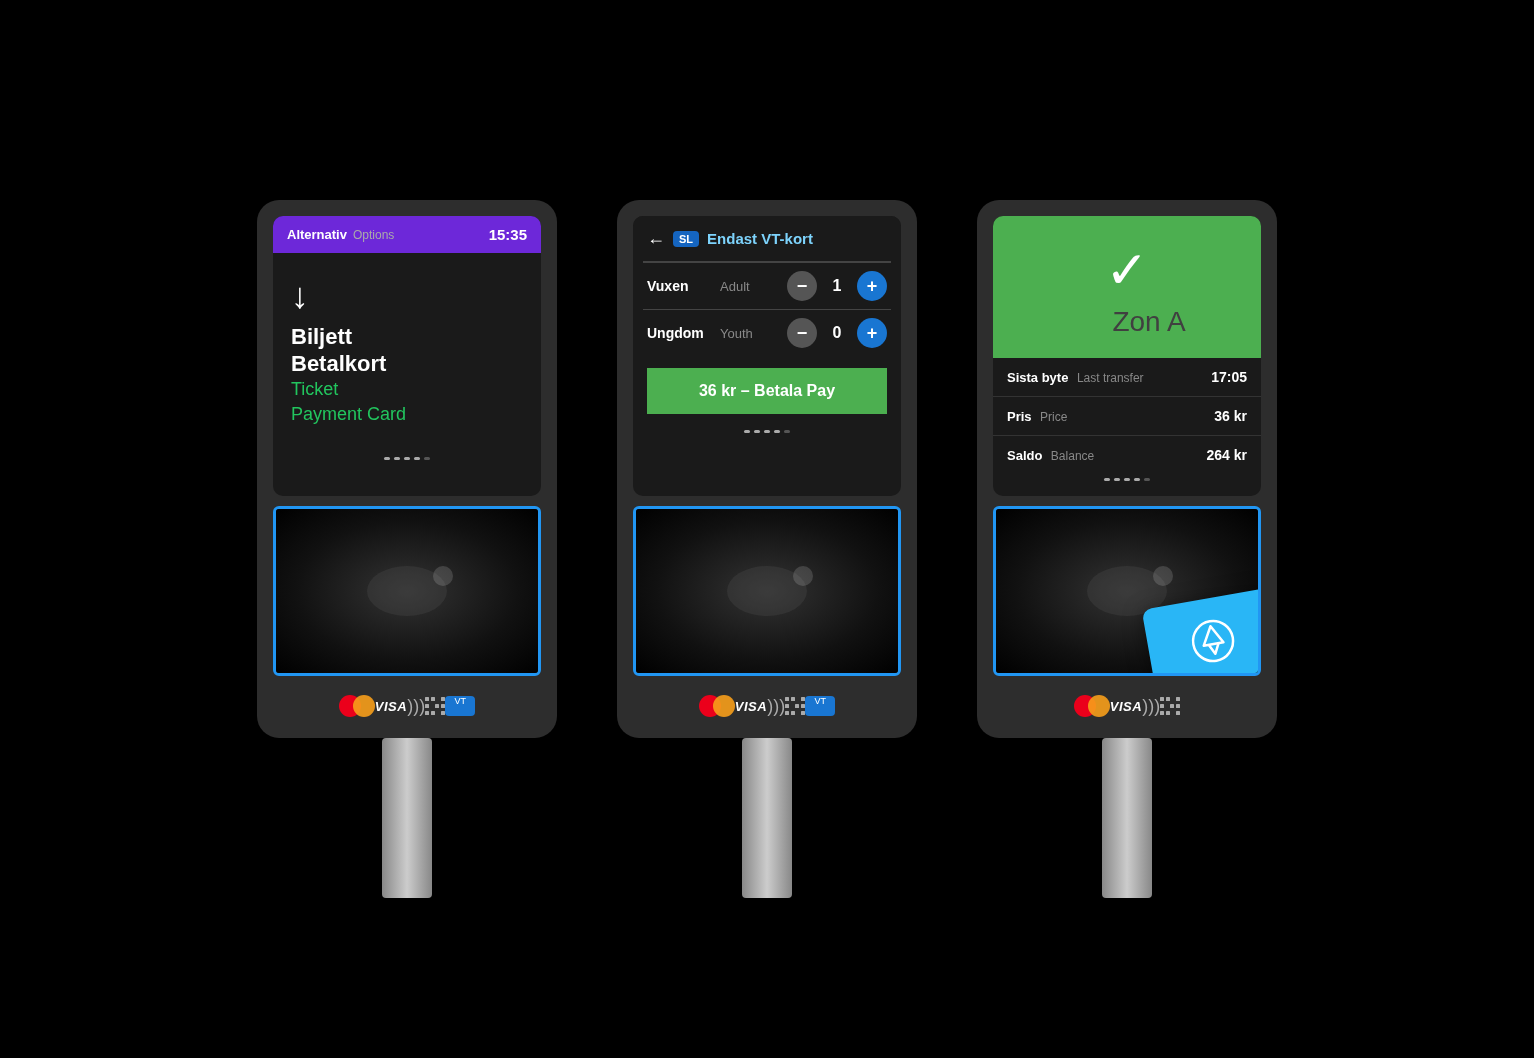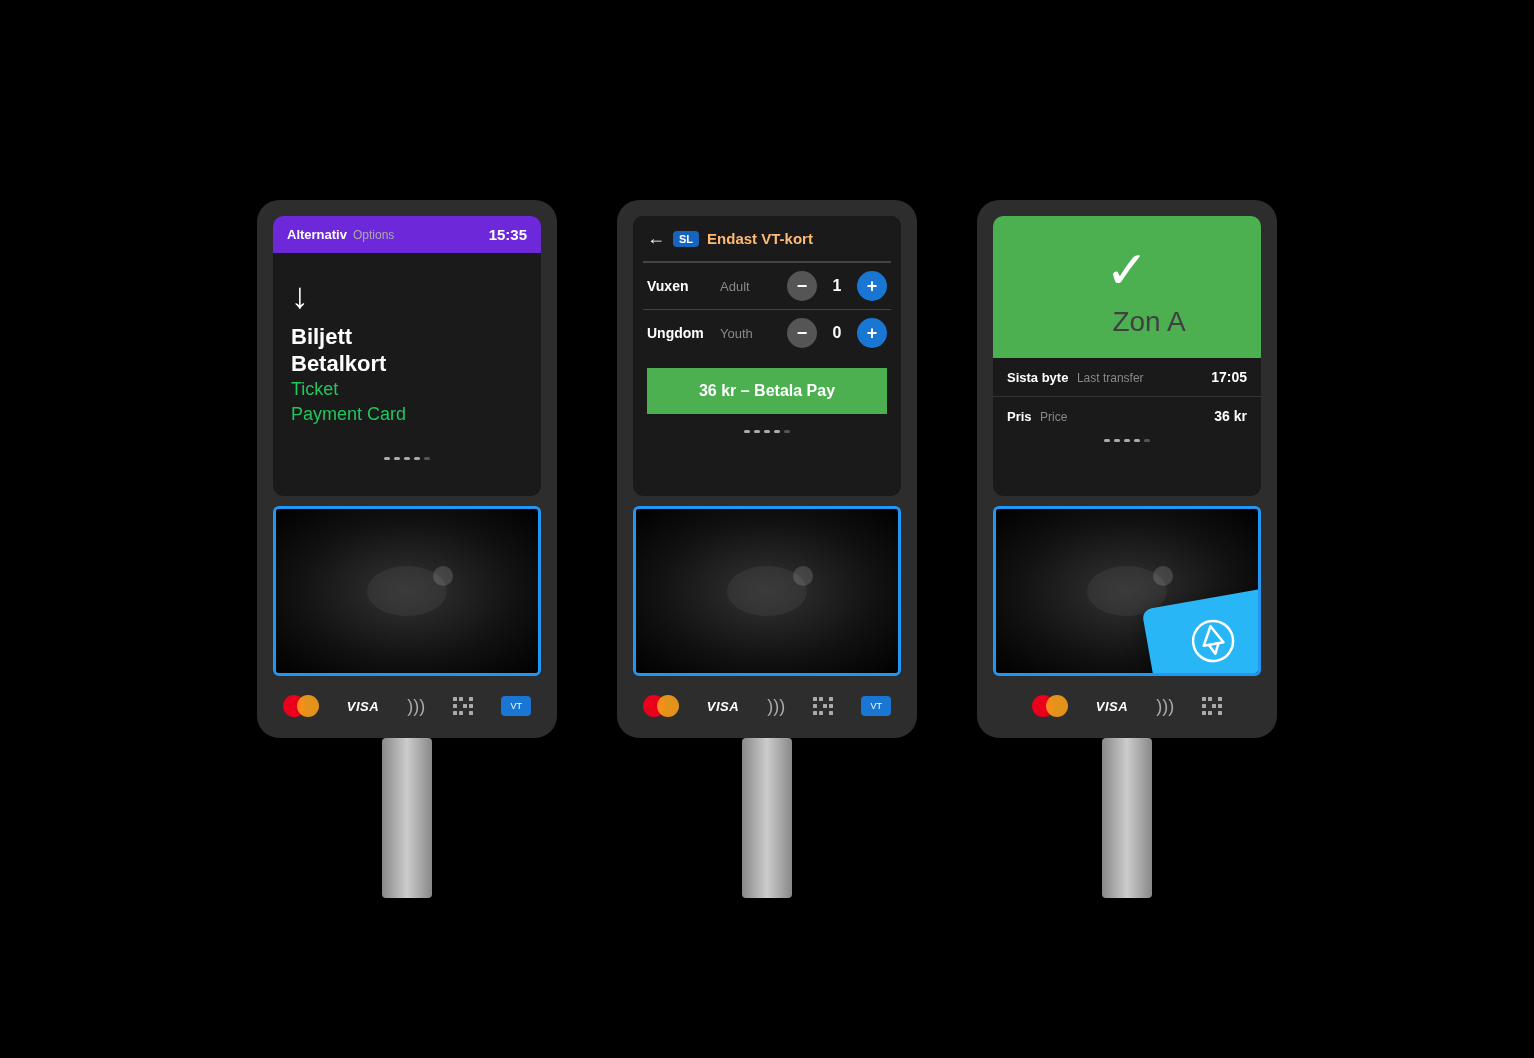--- a/index.html
+++ b/index.html
@@ -128,21 +128,21 @@
       border-radius: 50%;
       position: absolute;
       top: 35%;
       left: 60%;
     }
     
     .payment-row {
       display: flex;
       align-items: center;
       justify-content: center;
-      gap: 28px;
+      gap: 0;
       padding: 8px 0 4px;
     }
     .mastercard-icon {
       display: flex;
       position: relative;
       width: 36px;
       height: 24px;
     }
     .mc-circle-left {
       width: 22px;
@@ -190,21 +190,20 @@
       height: 4px;
       background: #aaa;
       border-radius: 0.5px;
     }
     .vt-card-icon {
       background: #1976D2;
       border-radius: 4px;
       width: 30px;
       height: 20px;
       display: flex;
-      align-items: center;
       justify-content: center;
     }
     .vt-icon-symbol {
       color: #fff;
       font-size: 9px;
     }
     
     .pole {
       width: 50px;
       height: 160px;
@@ -227,21 +226,21 @@
     }
     .vt-badge {
       background: #1565C0;
       border-radius: 4px;
       padding: 2px 6px;
       font-size: 11px;
       font-weight: 700;
       color: #fff;
     }
     .screen2-title {
-      color: #fdba74;
+      color: #7dd3fc;
       font-size: 15px;
       font-weight: 600;
     }
     .zones-row {
       display: flex;
       align-items: center;
       padding: 10px 14px;
       gap: 10px;
     }
     .zones-label-sv {
@@ -618,20 +617,27 @@
             </div>
             <span class="info-value">17:05</span>
           </div>
           <div class="info-row">
             <div>
               <span class="info-label-sv">Pris</span>
               <span class="info-label-en">Price</span>
             </div>
             <span class="info-value">36 kr</span>
           </div>
+          <div class="info-row">
+            <div>
+              <span class="info-label-sv">Saldo</span>
+              <span class="info-label-en">Balance</span>
+            </div>
+            <span class="info-value">264 kr</span>
+          </div>
         </div>
 
         <div class="divider-dots">
           <div class="dot active"></div>
           <div class="dot active"></div>
           <div class="dot active"></div>
           <div class="dot active"></div>
           <div class="dot"></div>
         </div>
       </div>

